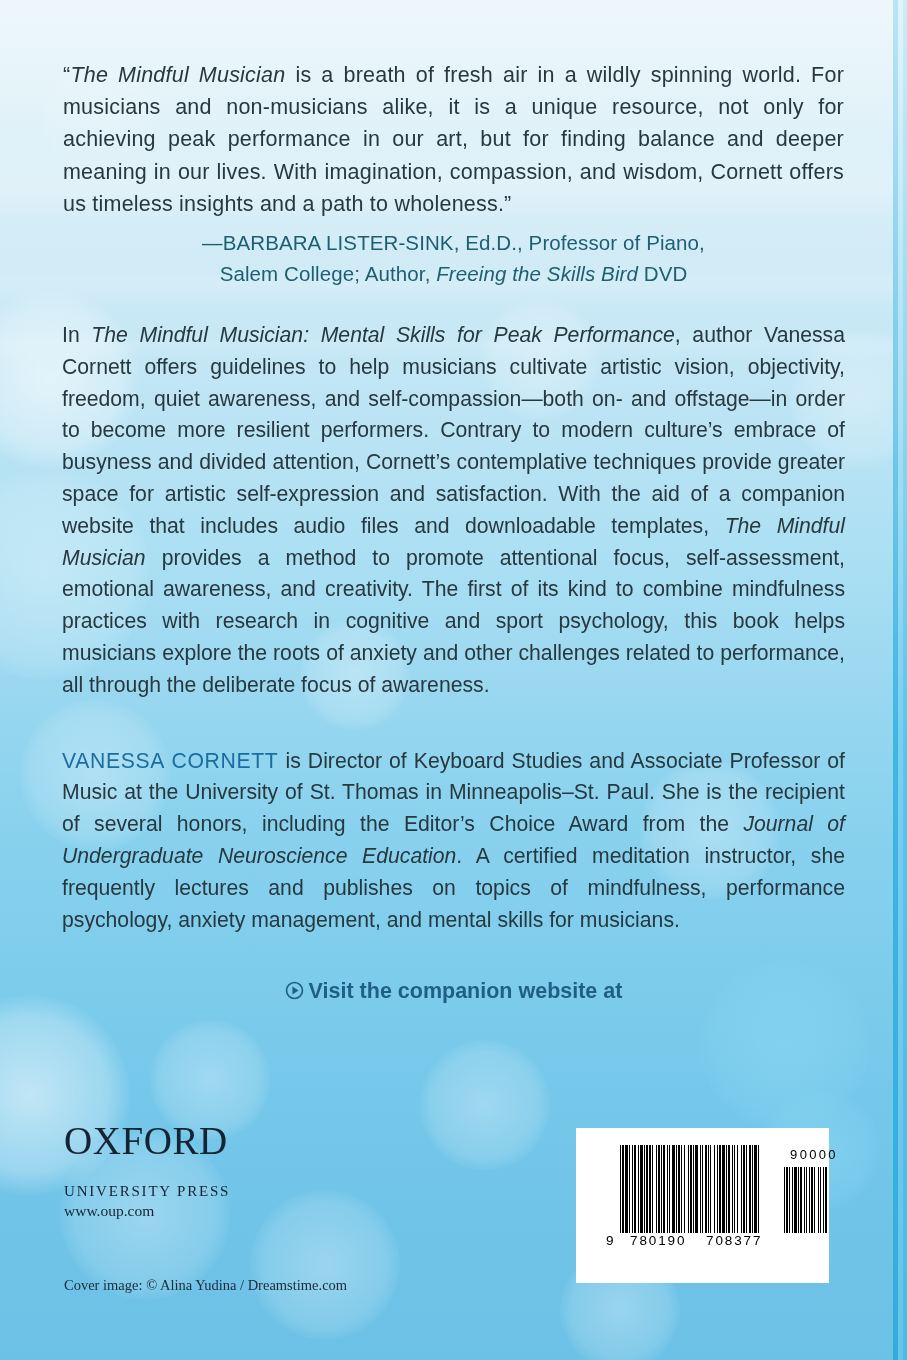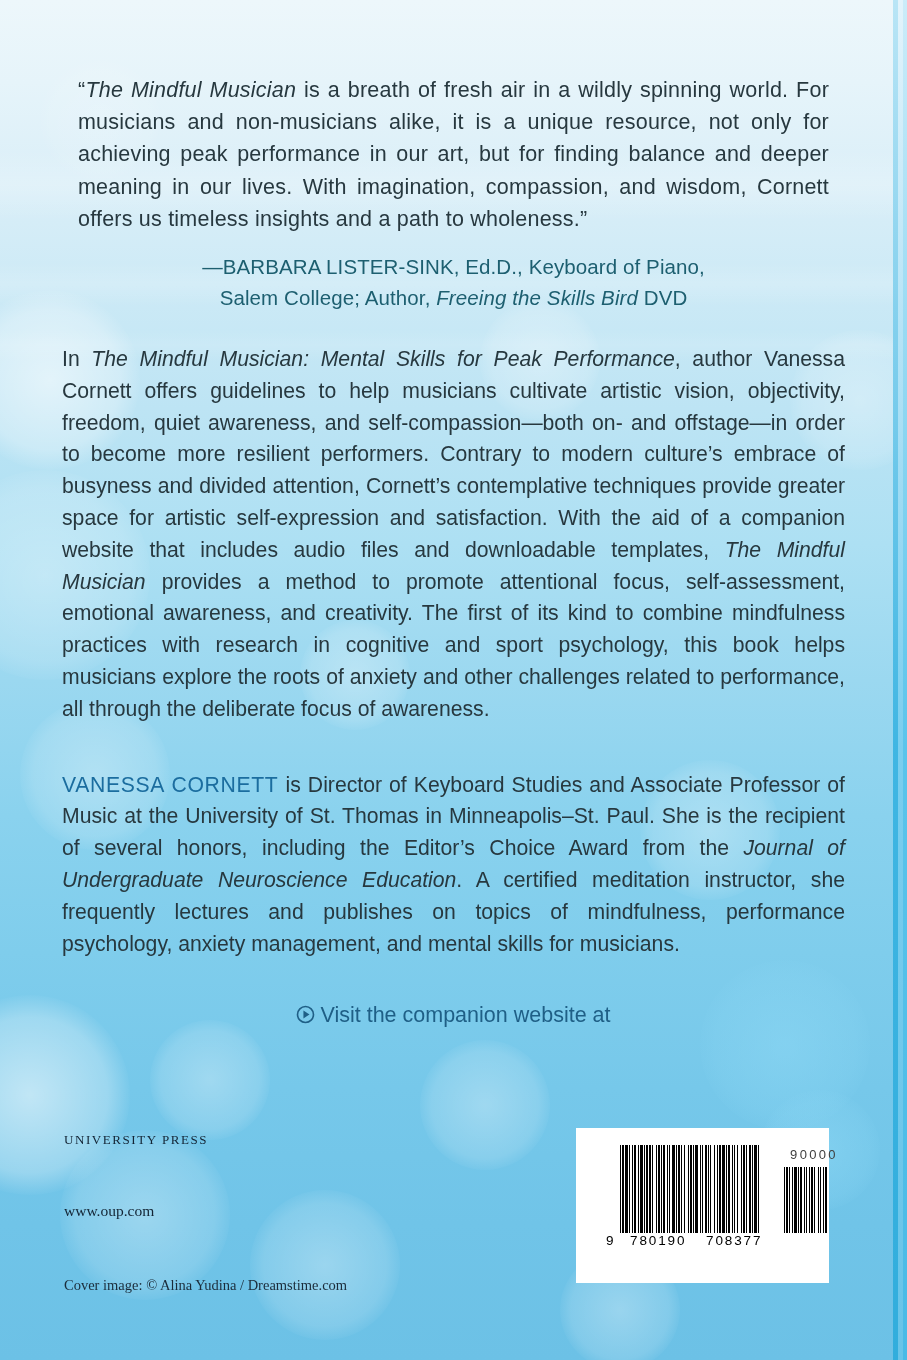--- a/index.html
+++ b/index.html
@@ -70,21 +70,21 @@
 
   
   .content {
     position: relative;
     z-index: 5;
     padding: 0 62px;
   }
 
   
   .quote {
-    margin: 16px;
+    margin: 1px;
     padding-top: 58px;
     font-size: 21.5px;
     line-height: 32.2px;
     color: #27383f;
     text-align: justify;
     letter-spacing: .01em;
   }
   .quote em { font-style: italic; }
 
   .attribution {
@@ -125,21 +125,21 @@
   }
 
   
   .companion {
     margin: 40px 0 0 0;
     text-align: center;
     color: #1f5f86;
     font-size: 21.5px;
     line-height: 32px;
   }
-  .companion .line { display: block; }
+  .companion .line { display: block; font-weight: bold; }
   .play-icon {
     display: inline-block;
     vertical-align: -2px;
     margin-right: 5px;
   }
 
   
   .footer {
     position: absolute;
     left: 0; right: 0;
@@ -153,24 +153,24 @@
     color: #132434;
     font-family: "Liberation Serif", serif;
   }
   .oup-main {
     font-size: 39px;
     line-height: 42px;
     letter-spacing: .015em;
     font-weight: normal;
   }
   .oup-sub {
-    font-size: 13px;
+    font-size: 15px;
     line-height: 20px;
     letter-spacing: .12em;
-    margin-top: 10px;
+    margin-top: 19px;
   }
   .oup-url {
     position: absolute;
     left: 64px;
     top: 92px;
     font-family: "Liberation Serif", serif;
     font-size: 15.5px;
     color: #132434;
   }
   .cover-credit {
@@ -228,21 +228,21 @@
 
   .addon-digits {
     position: absolute;
     left: 203px;
     top: 2px;
     width: 70px;
     text-align: center;
     font-family: "Liberation Sans", sans-serif;
     font-size: 13px;
     letter-spacing: .18em;
-    color: #404040;
+    color: #000000;
   }
   .ean-digits {
     position: absolute;
     left: 30px;
     top: 88px;
     width: 180px;
     font-family: "Liberation Sans", sans-serif;
     font-size: 13.5px;
     color: #000;
     letter-spacing: .06em;
@@ -281,40 +281,41 @@
 
   <div class="edge-stripe edge-a"></div>
   <div class="edge-stripe edge-b"></div>
   <div class="edge-stripe edge-c"></div>
 
   <div class="content">
 
     <p class="quote"><span>“</span><em>The Mindful Musician</em><span> is a breath of fresh air in a wildly spinning world. For musicians and non-musicians alike, it is a unique resource, not only for achieving peak performance in our art, but for finding balance and deeper meaning in our lives. With imagination, compassion, and wisdom, Cornett offers us timeless insights and a path to wholeness.”</span></p>
 
     <p class="attribution">
-      <span class="line1">—BARBARA LISTER-SINK, Ed.D., Keyboard of Piano,</span>
+      <span class="line1">—BARBARA LISTER-SINK, Ed.D., Professor of Piano,</span>
       <span class="line2"><span>Salem College; Author, </span><em>Freeing the Skills Bird</em><span> DVD</span></span>
     </p>
 
     <p class="description"><span>In </span><em>The Mindful Musician: Mental Skills for Peak Performance</em><span>, author Vanessa Cornett offers guidelines to help musicians cultivate artistic vision, objectivity, freedom, quiet awareness, and self-compassion—both on- and offstage—in order to become more resilient performers. Contrary to modern culture’s embrace of busyness and divided attention, Cornett’s contemplative techniques provide greater space for artistic self-expression and satisfaction. With the aid of a companion website that includes audio files and downloadable templates, </span><em>The Mindful Musician</em><span> provides a method to promote attentional focus, self-assessment, emotional awareness, and creativity. The first of its kind to combine mindfulness practices with research in cognitive and sport psychology, this book helps musicians explore the roots of anxiety and other challenges related to performance, all through the deliberate focus of awareness.</span></p>
 
     <p class="bio"><span class="author-name">VANESSA CORNETT</span><span> is Director of Keyboard Studies and Associate Professor of Music at the University of St. Thomas in Minneapolis–St. Paul. She is the recipient of several honors, including the Editor’s Choice Award from the </span><em>Journal of Undergraduate Neuroscience Education</em><span>. A certified meditation instructor, she frequently lectures and publishes on topics of mindfulness, performance psychology, anxiety management, and mental skills for musicians.</span></p>
 
     <p class="companion">
       <span class="line"><span class="play-icon"><svg width="19" height="19" viewBox="0 0 20 20" aria-hidden="true">
               <circle cx="10" cy="10" r="8.4" fill="none" stroke="#1f5f86" stroke-width="1.7"></circle>
               <polygon points="7.8,5.9 14.2,10 7.8,14.1" fill="#1f5f86"></polygon>
             </svg></span><span>Visit the companion website at</span></span>
     </p>
 
   </div>
 
   <div class="footer">
 
     <div class="oup-logo">
+      <div class="oup-main">OXFORD</div>
       <div class="oup-sub">UNIVERSITY PRESS</div>
     </div>
 
     <div class="oup-url">www.oup.com</div>
 
     <div class="cover-credit">Cover image: © Alina Yudina / Dreamstime.com</div>
 
     <div class="barcode-box">
       <div class="barcode-rows">
         <div class="bars-main" id="bars-main">

